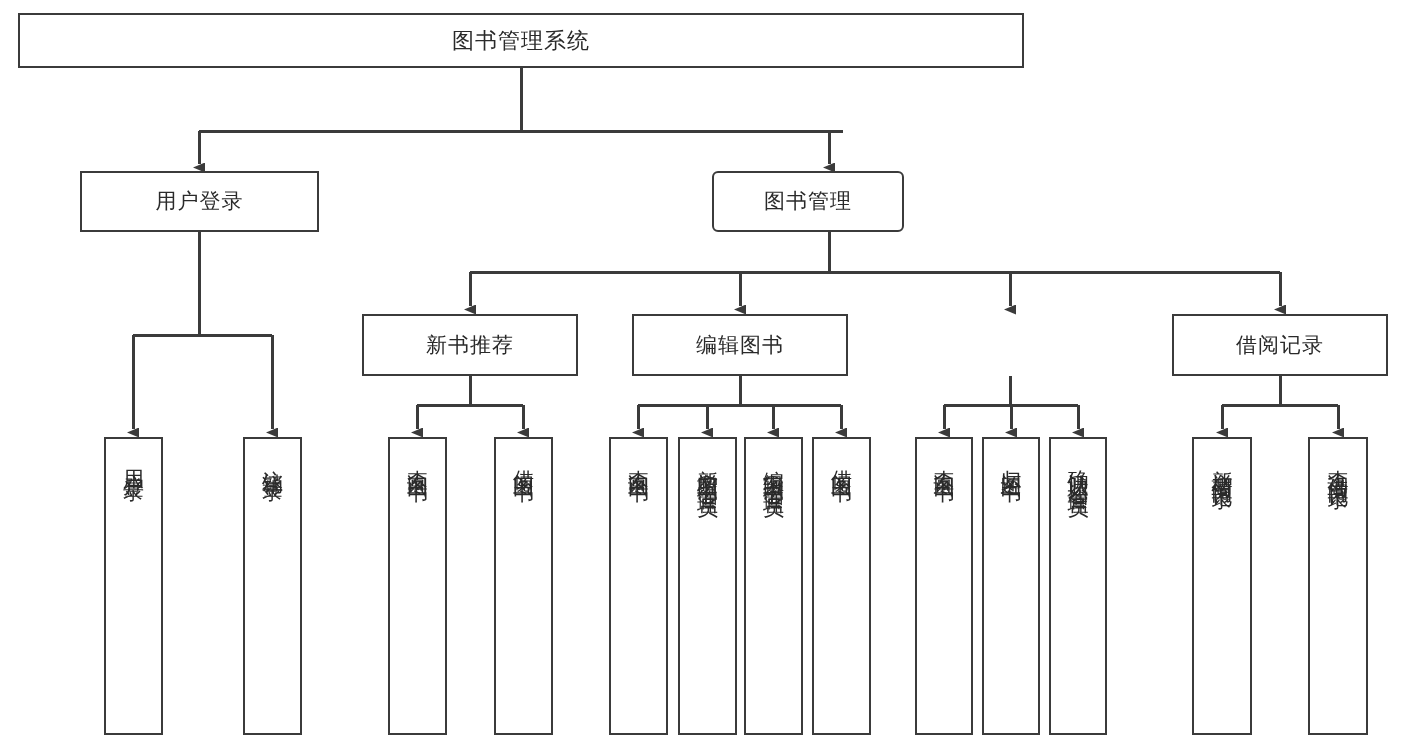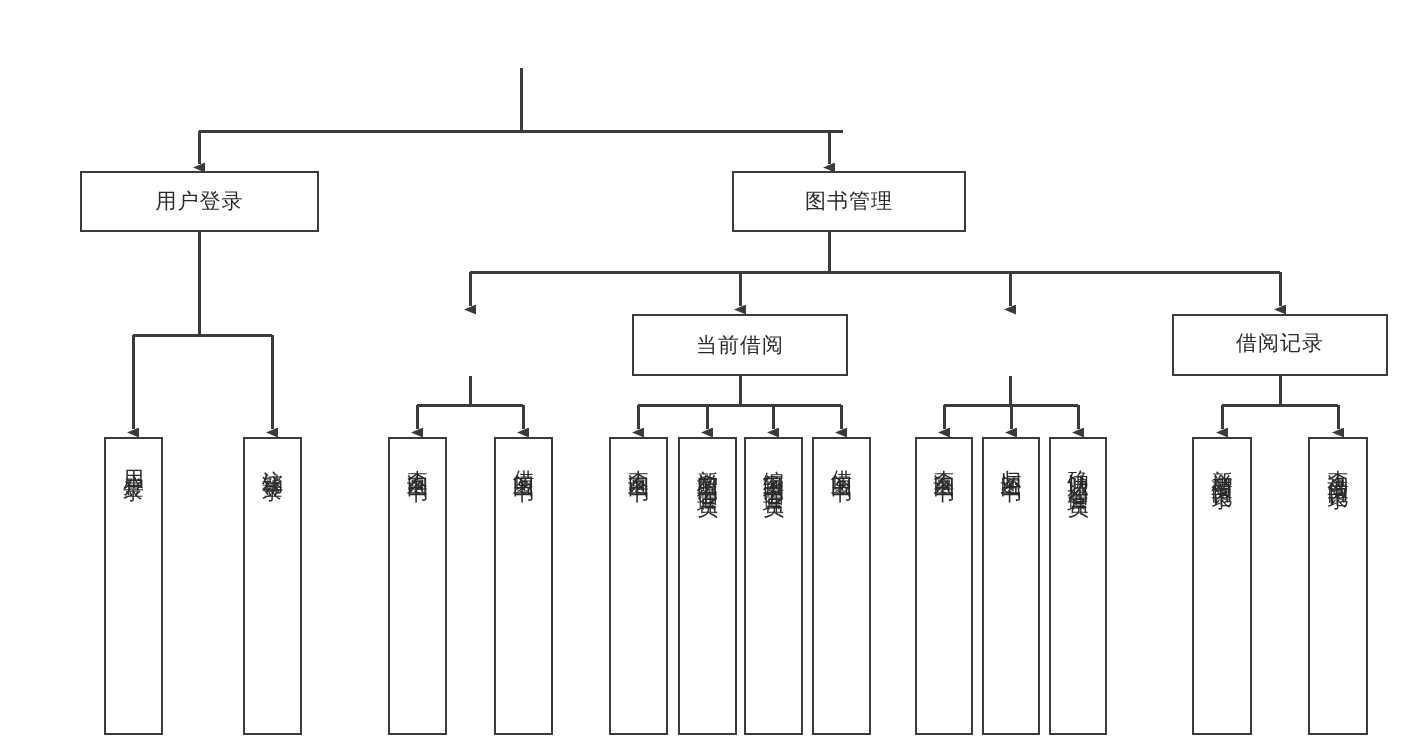--- a/index.html
+++ b/index.html
@@ -114,32 +114,38 @@
       <path d="M1011,405 L1011,429" marker-end="url(#arrow)"></path>
       <path d="M1078,405 L1078,429" marker-end="url(#arrow)"></path>
 
       <path d="M1280,376 L1280,405"></path>
       <path d="M1222,405 L1338,405"></path>
       <path d="M1222,405 L1222,429" marker-end="url(#arrow)"></path>
       <path d="M1338,405 L1338,429" marker-end="url(#arrow)"></path>
     </g>
   </svg>
 
+  <div class="node root" style="left:18px; top:13px; width:1006px; height:55px;">
+    <span class="label">图书管理系统</span>
+  </div>
 
   <div class="node" style="left:80px; top:171px; width:239px; height:61px;">
     <span class="label">用户登录</span>
   </div>
-  <div class="node" style="left:732px; top:171px; width:234px; height:61px;">
+  <div class="node" style="left:712px; top:171px; width:192px; height:61px;border-radius:6px;">
     <span class="label">图书管理</span>
   </div>
 
+  <div class="node" style="left:362px; top:314px; width:216px; height:62px;">
+    <span class="label">新书推荐</span>
+  </div>
   <div class="node" style="left:632px; top:314px; width:216px; height:62px;">
-    <span class="label">当前借阅</span>
+    <span class="label">编辑图书</span>
   </div>
-  <div class="node" style="left:1172px; top:314px; width:216px; height:62px;font-family:Liberation Mono, monospace;">
+  <div class="node" style="left:1172px; top:314px; width:216px; height:62px;">
     <span class="label">借阅记录</span>
   </div>
 
   <div class="node leaf" style="left:104px; top:437px; width:59px; height:298px;">
     <span class="label">用户登录</span>
   </div>
   <div class="node leaf" style="left:243px; top:437px; width:59px; height:298px;">
     <span class="label">注销登录</span>
   </div>
 

